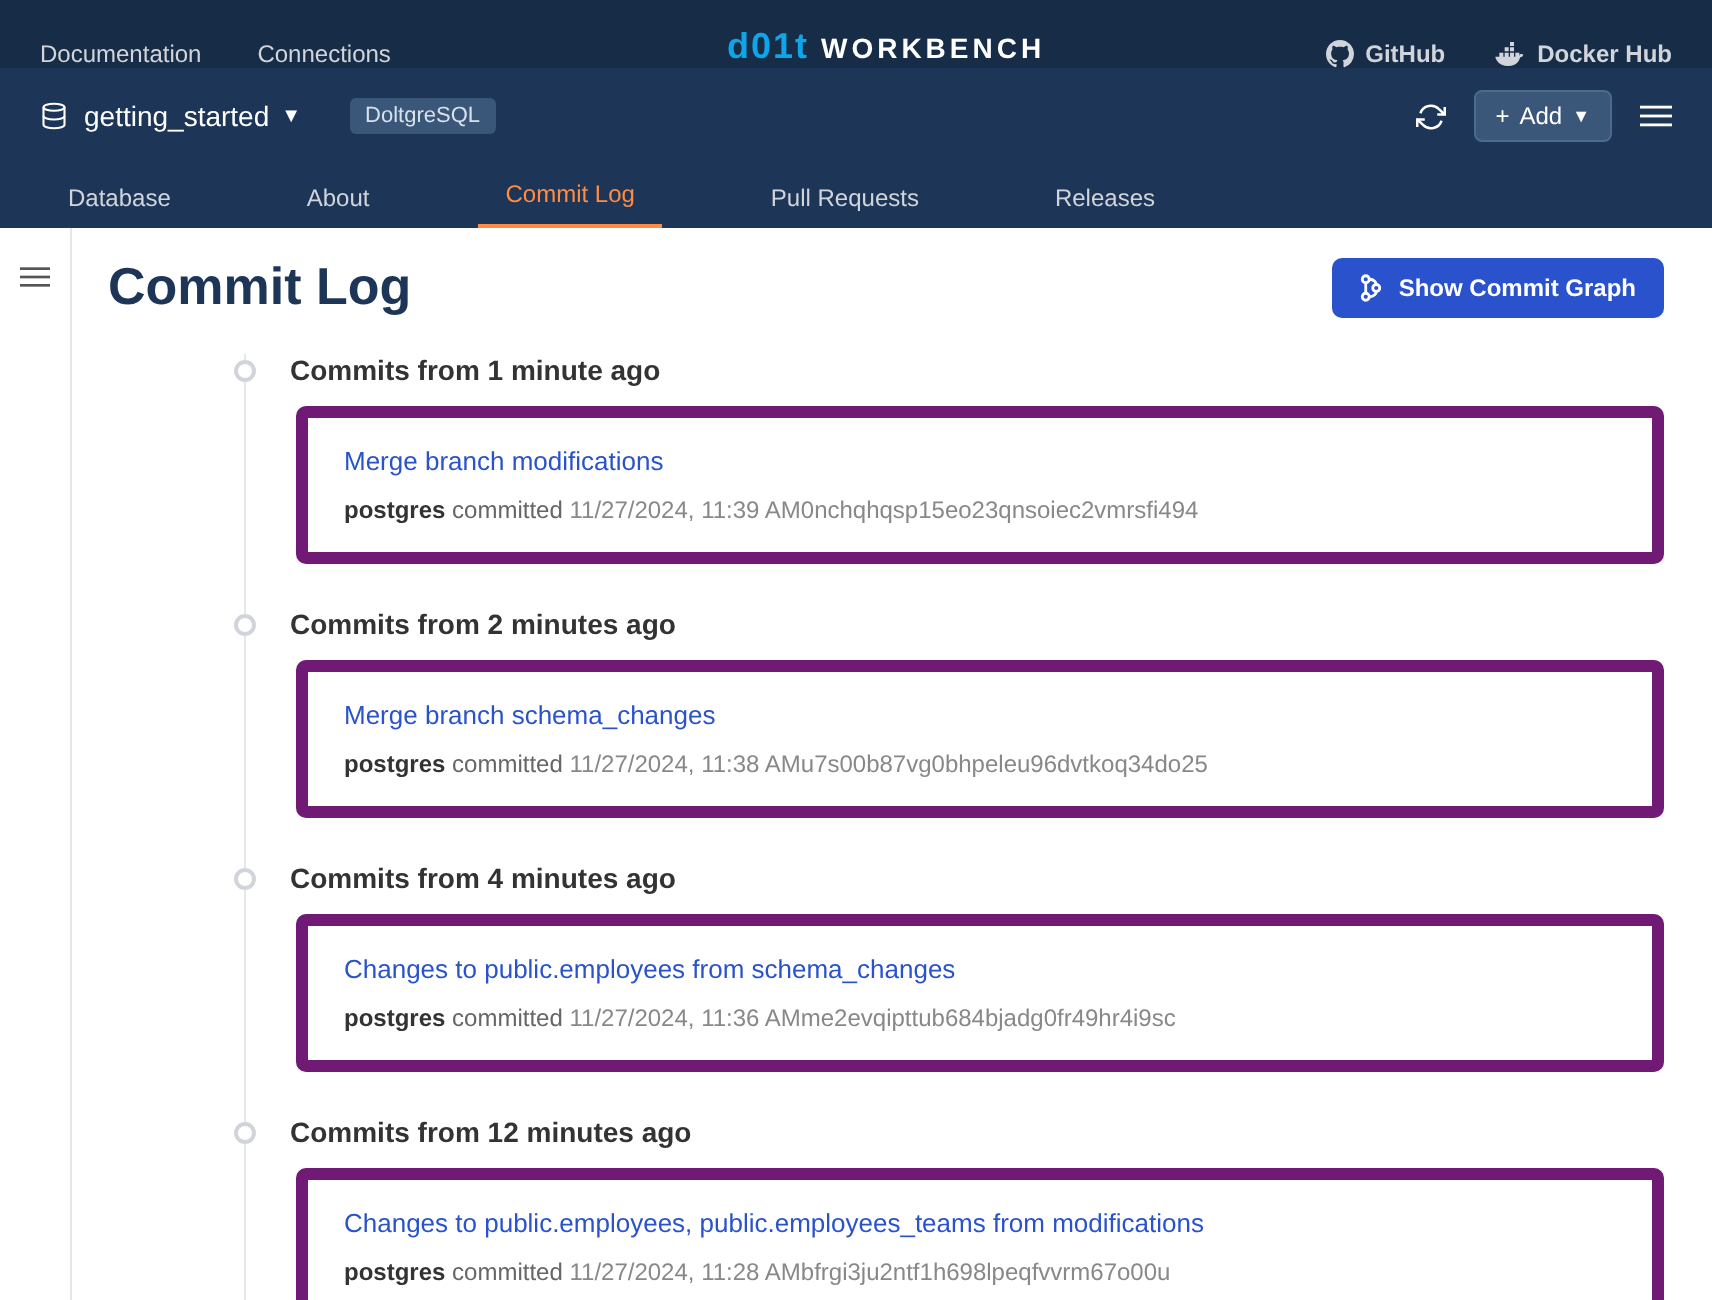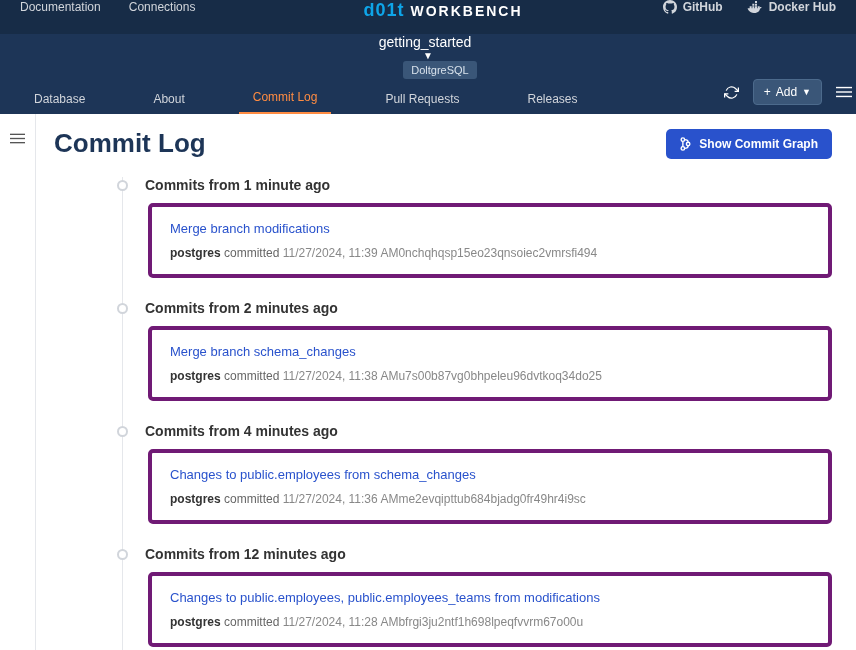--- a/index.html
+++ b/index.html
@@ -1,26 +1,26 @@
 <!DOCTYPE html>
 <html><head>
 <meta charset="utf-8">
 <style>
   * { box-sizing: border-box; margin: 0; padding: 0; }
   body { font-family: -apple-system, BlinkMacSystemFont, "Segoe UI", Helvetica, Arial, sans-serif; font-size: 13px; color: #333; background: #fff; width: 856px; }
   
-  .topbar { background: #172c47; height: 34px; display: flex; align-items: flex-start; padding: 0 20px; color: #d1d5db; }
+  .topbar { background: #172c47; height: 34px; display: flex; align-items: flex-end; padding: 0 20px; color: #d1d5db; }
   .topbar a { color: #d1d5db; text-decoration: none; font-size: 12px; margin-right: 28px; }
   .topbar .center { flex: 1; display: flex; justify-content: center; align-items: center; }
   .logo-text { color: #fff; font-weight: 700; letter-spacing: 2px; font-size: 14px; }
   .logo-prefix { color: #0ea5e9; font-weight: 700; font-size: 18px; letter-spacing: 1px; margin-right: 6px; }
   .topbar .right { display: flex; align-items: center; gap: 24px; font-weight: bold; }
   .topbar .right span { font-size: 12px; display: flex; align-items: center; gap: 6px; }
   
-  .subbar { background: #1d3557; height: 48px; display: flex; align-items: center; padding: 0 4px; color: #fff; flex-direction: column; }
+  .subbar { background: #1d3557; height: 48px; display: flex; align-items: center; padding: 0 20px; color: #fff; }
   .db-icon { width: 14px; height: 14px; margin-right: 8px; }
   .db-name { font-size: 14px; font-weight: 500; margin-right: 6px; }
   .caret { font-size: 10px; }
   .db-tag { background: #3a5678; color: #d8e2ec; font-size: 11px; padding: 3px 8px; border-radius: 3px; margin-left: 24px; }
   .subbar-right { margin-left: auto; display: flex; align-items: center; gap: 14px; }
   .refresh-btn { color: #fff; cursor: pointer; }
   .add-btn { background: #3a5678; border: 1px solid #4c6a8c; color: #fff; padding: 5px 10px; border-radius: 4px; font-size: 12px; display: flex; align-items: center; gap: 5px; cursor: pointer; }
   .hamburger-top { color: #fff; cursor: pointer; font-size: 16px; }
   
   .tabbar { background: #1d3557; height: 32px; display: flex; align-items: flex-end; padding: 0 20px; color: #d1d5db; font-size: 12px; }
@@ -36,21 +36,21 @@
   .page-title { color: #1d3557; font-size: 26px; font-weight: 800; }
   .show-graph-btn { background: #2952cc; color: #fff; border: none; padding: 8px 14px; border-radius: 5px; font-size: 12px; font-weight: 600; display: flex; align-items: center; gap: 8px; cursor: pointer; }
   
   .timeline { position: relative; margin-left: 60px; }
   .vline { position: absolute; left: 8px; top: 0; bottom: 0; width: 1px; background: #e5e7eb; }
   
   .group-header { display: flex; align-items: center; margin-bottom: 10px; margin-top: 6px; }
   .dot { width: 11px; height: 11px; border: 2px solid #d1d5db; background: #fff; border-radius: 50%; position: relative; left: 3px; z-index: 1; margin-right: 20px; }
   .group-title { font-size: 14px; font-weight: 700; color: #333; }
   
-  .commit-card { margin-left: 34px; border: 4px solid #701a75; border-radius: 5px; padding: 14px 18px; margin-bottom: 22px; background: #fff; }
+  .commit-card { margin-left: 34px; border: 6px solid #701a75; border-radius: 5px; padding: 14px 18px; margin-bottom: 22px; background: #fff; }
   .commit-title { color: #2952cc; font-size: 13px; font-weight: 500; margin-bottom: 10px; cursor: pointer; }
   .commit-meta-row { display: flex; justify-content: flex-start; align-items: center; font-size: 12px; }
   .commit-author { font-weight: 700; color: #333; }
   .commit-action { color: #666; font-weight: 400; }
   .commit-time { color: #888; }
   .commit-hash { color: #888; font-size: 12px; }
   
   svg { display: block; }
 </style>
 </head>

